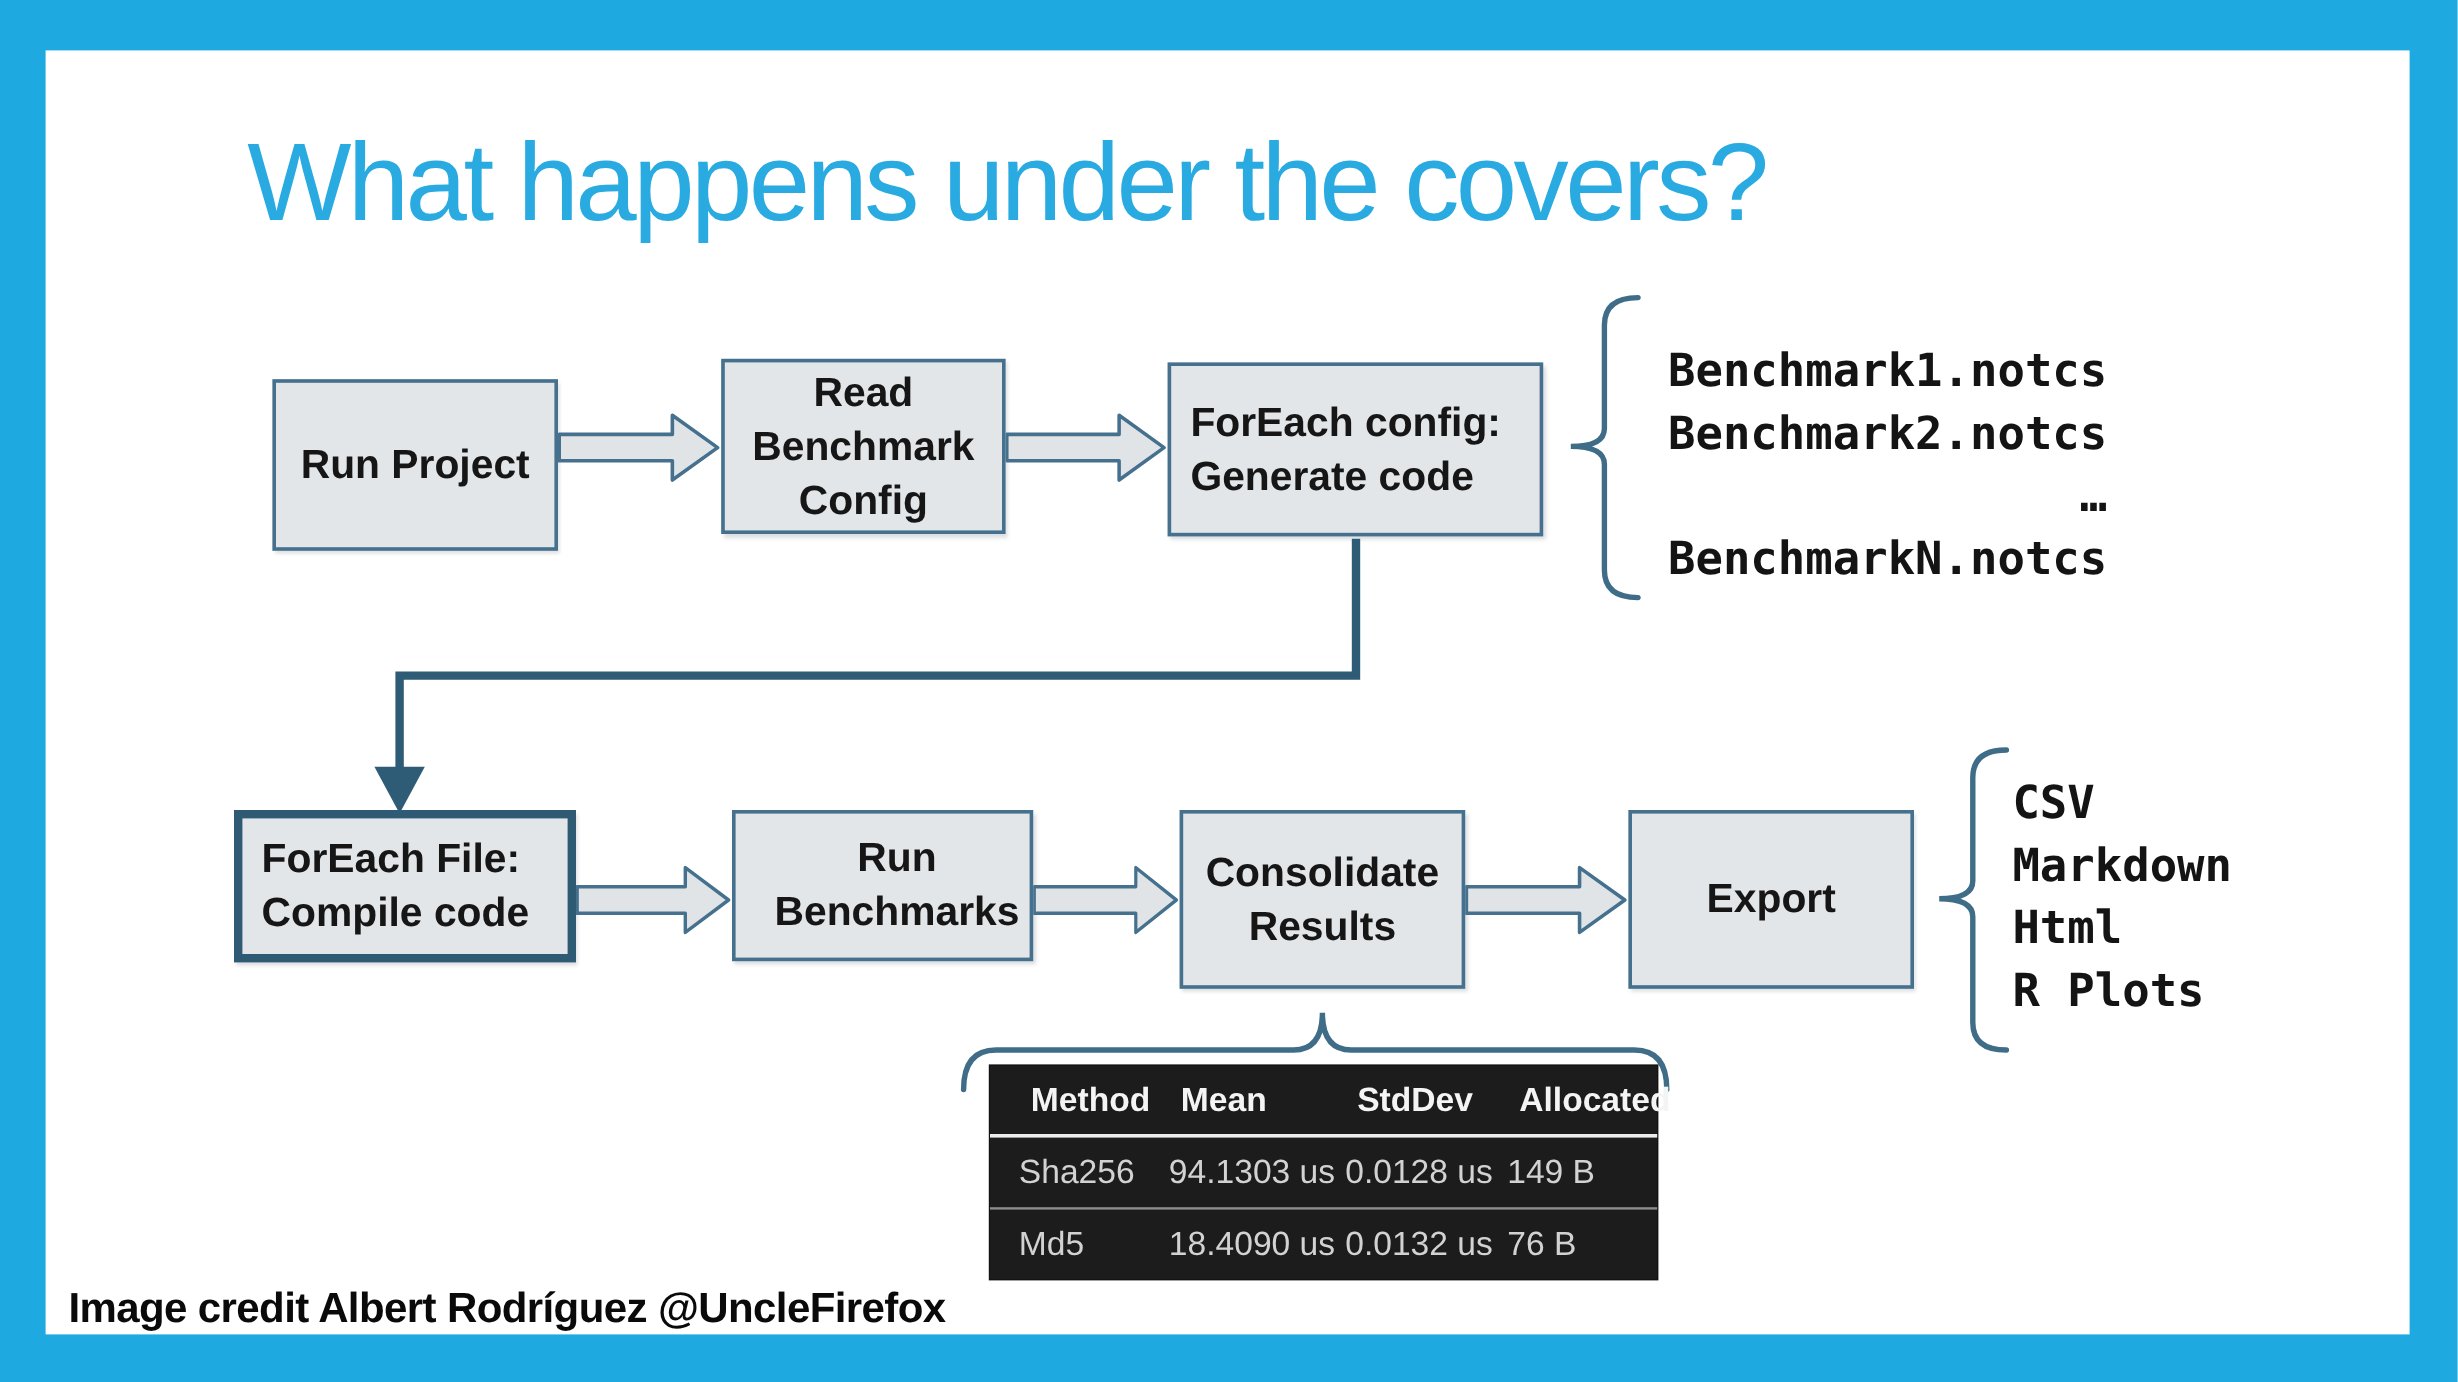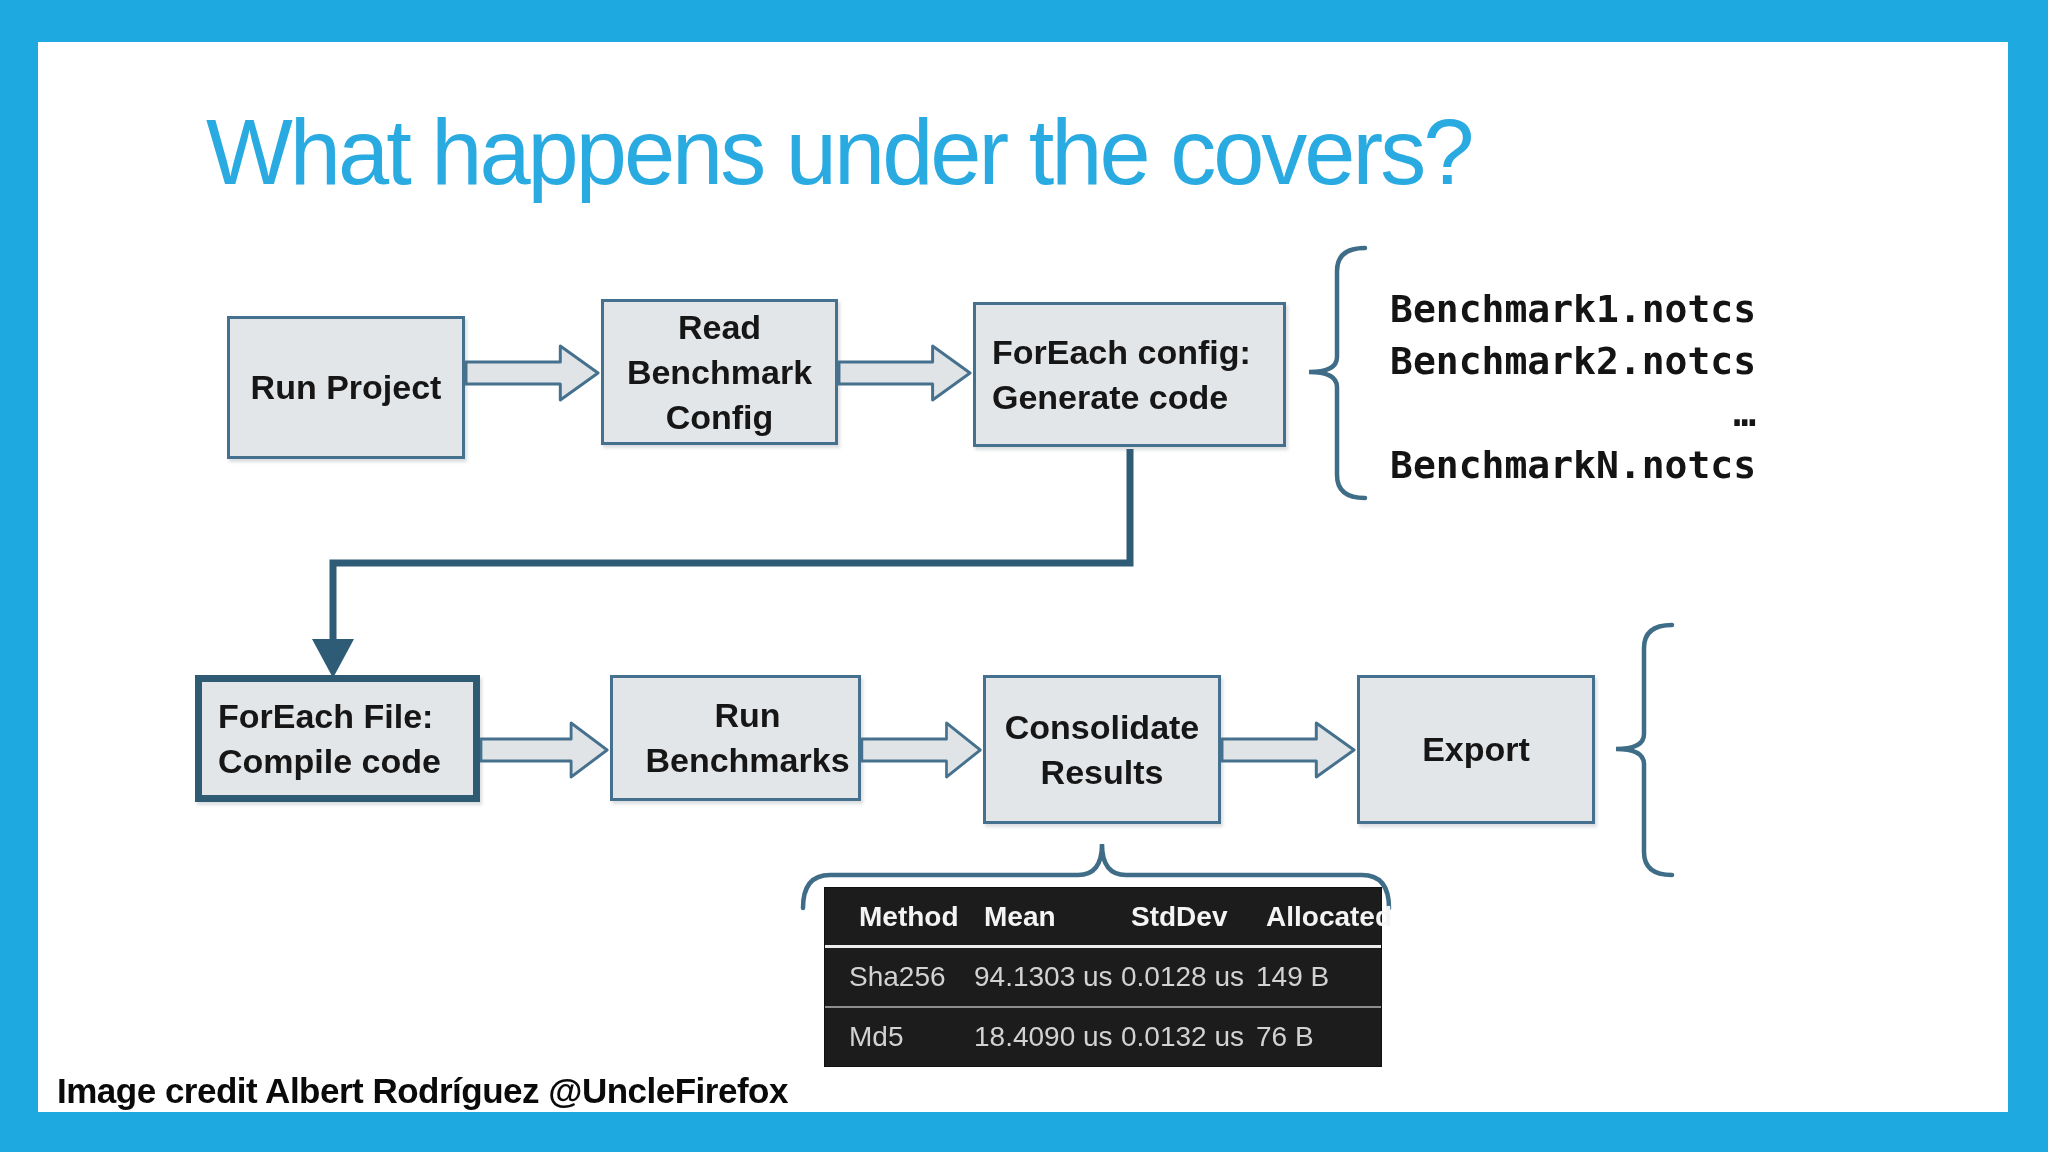--- a/index.html
+++ b/index.html
@@ -128,20 +128,26 @@
     <polygon points="1,19 96,19 96,3 134,30 96,57 96,41 1,41" fill="#e0e4e7" stroke="#45718e" stroke-width="3" stroke-linejoin="round"></polygon>
   </svg>
   <svg class="arw a5" viewBox="0 0 137 60" preserveAspectRatio="none">
     <polygon points="1,19 96,19 96,3 134,30 96,57 96,41 1,41" fill="#e0e4e7" stroke="#45718e" stroke-width="3" stroke-linejoin="round"></polygon>
   </svg>
 
   <svg class="brace brV2" viewBox="0 0 64 256">
     <path d="M60,3 Q32,3 32,26 L32,112 Q32,127 4,127 Q32,127 32,142 L32,230 Q32,253 60,253" fill="none" stroke="#3f6d88" stroke-width="4.5" stroke-linecap="round"></path>
   </svg>
 
+  <div class="mono-list formats">
+    <div>CSV</div>
+    <div>Markdown</div>
+    <div>Html</div>
+    <div>R Plots</div>
+  </div>
 
   <svg class="brace brH" viewBox="0 0 592 74">
     <path d="M3,70 Q3,37 30,37 L278,37 Q302,37 302,6 Q302,37 326,37 L562,37 Q589,37 589,70" fill="none" stroke="#3f6d88" stroke-width="4.5" stroke-linecap="round"></path>
   </svg>
 
   <div class="bench-table">
     <div class="t-row t-head">
       <div>Method</div>
       <div>Mean</div>
       <div>StdDev</div>

